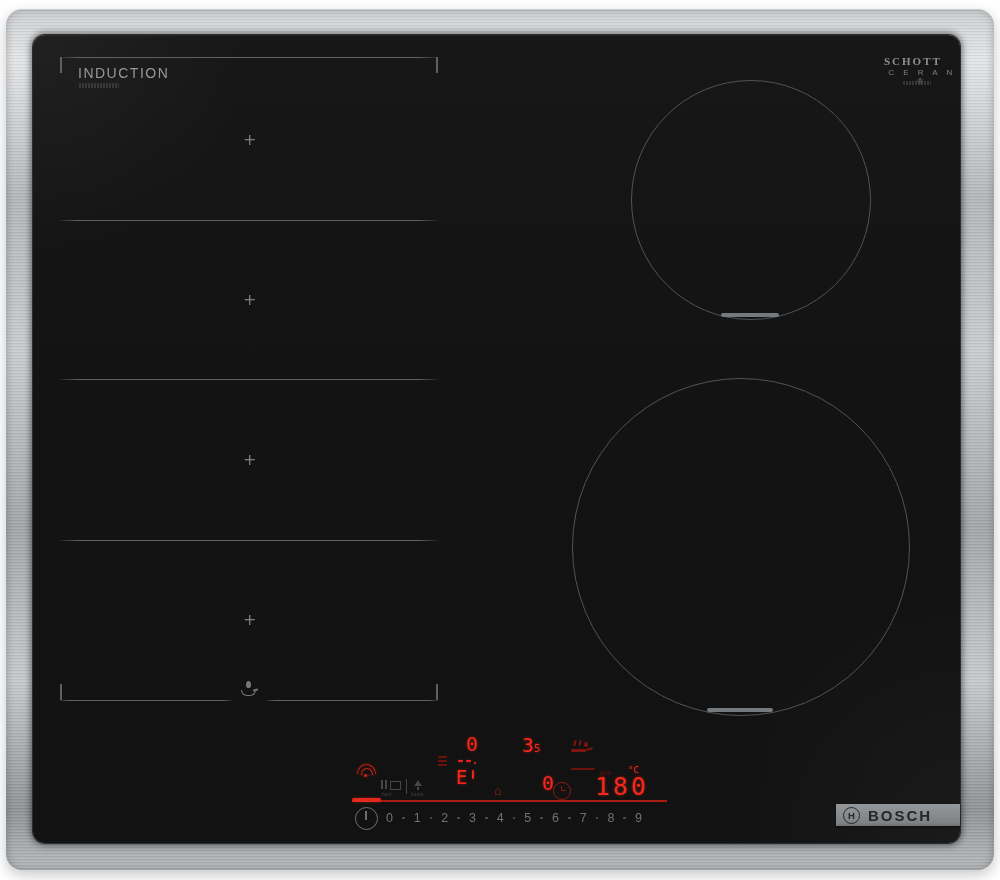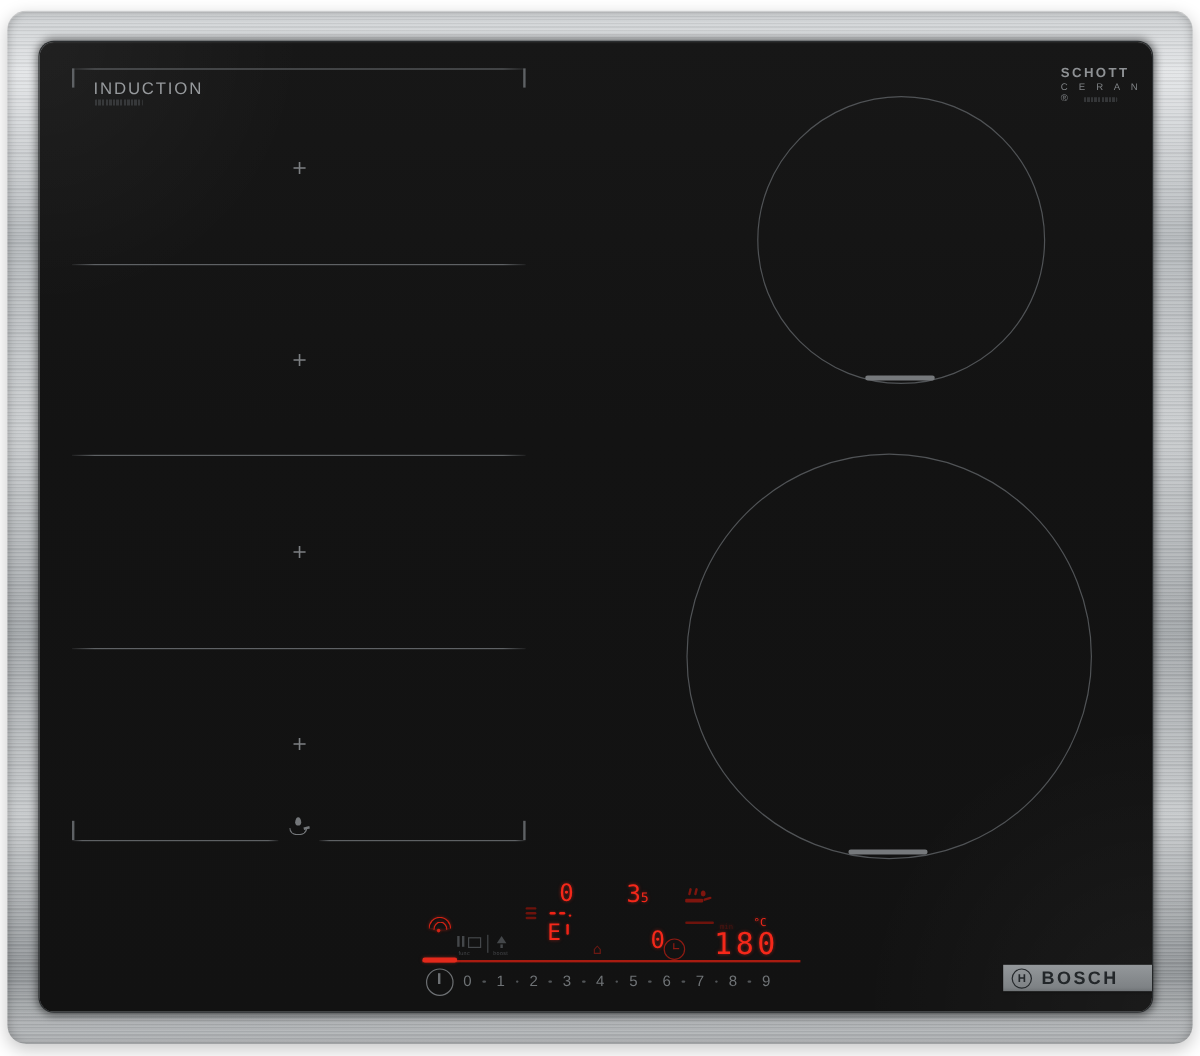--- a/index.html
+++ b/index.html
@@ -34,22 +34,22 @@
   
   .hline{position:absolute;height:1px;background:linear-gradient(90deg,rgba(99,102,106,.15),#5e6164 5%,#5e6164 95%,rgba(99,102,106,.15));}
   .vtick{position:absolute;width:1.5px;background:#5e6164;}
   .plus{position:absolute;color:#7c7f82;font-size:16px;font-weight:400;line-height:12px;font-family:"DejaVu Sans",sans-serif;}
   .zone-circle{position:absolute;border:1.5px solid #505356;border-radius:50%;}
   .notch{position:absolute;height:4px;border-radius:2px;background:#76797c;}
   .induction-label{position:absolute;color:#96999c;font-size:14px;letter-spacing:1.5px;}
   .fine-print{position:absolute;height:5px;border-radius:1px;opacity:.55;
     background:repeating-linear-gradient(90deg,#4c4f52 0 2px,transparent 2px 3px);}
   .schott{position:absolute;text-align:left;color:#8e9194;}
-  .schott .l1{font-size:11px;font-weight:bold;letter-spacing:2px;}
-  .schott .l2{font-size:8px;letter-spacing:3.5px;color:#7e8184;margin-top:1px;}
+  .schott .l1{font-size:11px;font-weight:bold;letter-spacing:2px;font-family:Liberation Serif, serif;}
+  .schott .l2{font-size:8px;letter-spacing:3.5px;color:#7e8184;margin-top:1px;text-align:center;}
   
   .pan-icon{position:absolute;width:18px;height:18px;}
   .pan-icon .drop{position:absolute;left:6px;top:0;width:5px;height:7px;background:#74777a;border-radius:50% 50% 50% 50%/60% 60% 40% 40%;}
   .pan-icon .dish{position:absolute;left:1px;top:9px;width:13px;height:5px;border:1.5px solid #74777a;border-top:none;border-radius:0 0 7px 7px;}
   .pan-icon .hdl{position:absolute;left:13px;top:8px;width:5px;height:1.5px;background:#74777a;transform:rotate(-14deg);}
   
   .led{font-family:"DejaVu Sans Mono",monospace;color:#f5281a;text-shadow:0 0 3px rgba(255,40,25,.55);position:absolute;}
   .dim-red{color:#7e150e;}
   .wifi{position:absolute;width:17px;height:14px;}
   .wifi span{position:absolute;border:solid #d0221410;border-color:#d02214;border-width:1.7px 1.7px 0 1.7px;border-style:solid solid none solid;border-radius:50% 50% 0 0/100% 100% 0 0;border-bottom:none;box-shadow:0 0 3px rgba(220,40,25,.4);}

